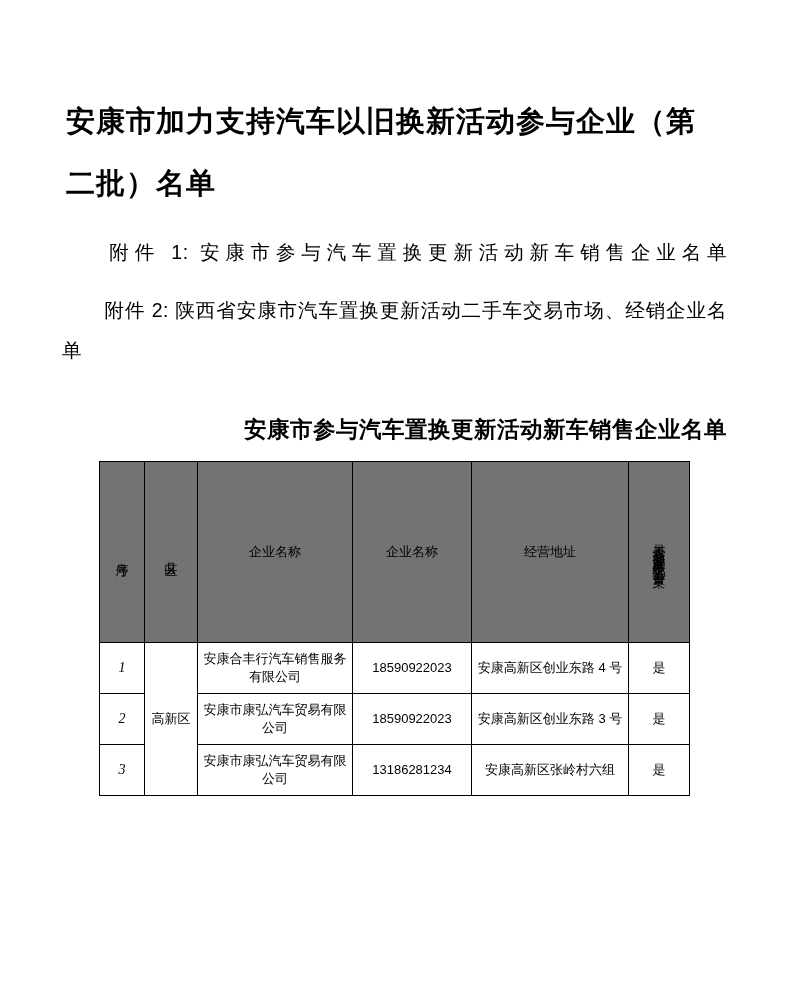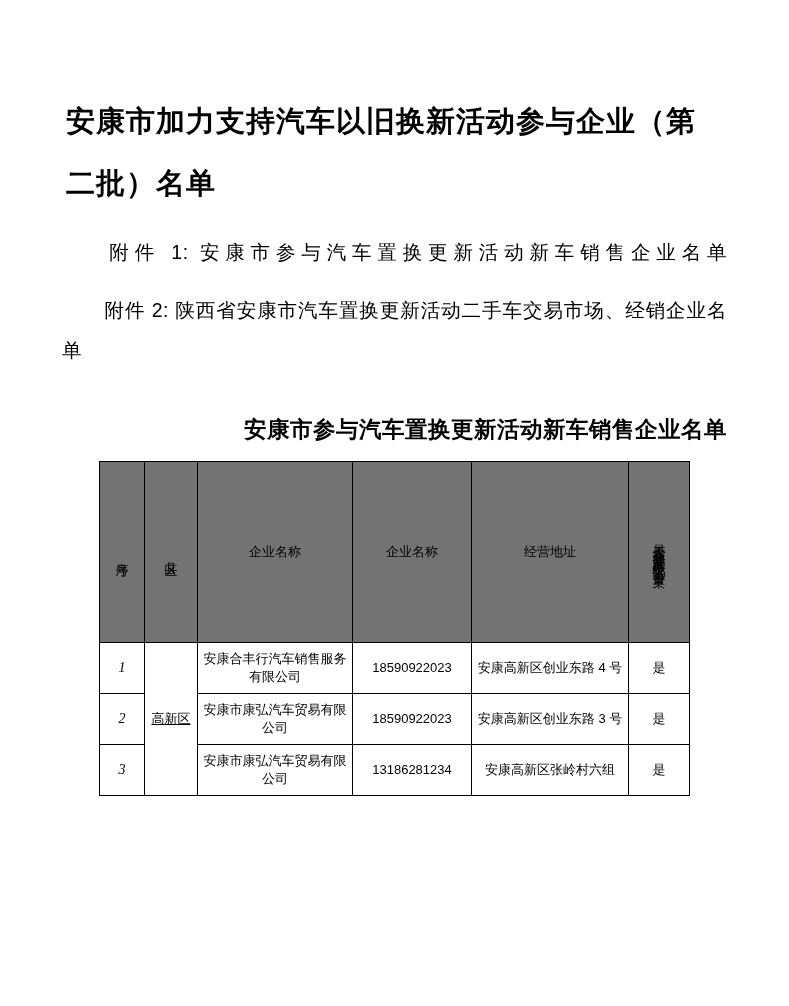--- a/index.html
+++ b/index.html
@@ -80,21 +80,21 @@
   }
   .vertical-head {
     writing-mode: vertical-rl;
     text-orientation: upright;
     letter-spacing: 2px;
     margin: 0 auto;
     line-height: 15px;
     display: inline-block;
   }
   td.col-no { width: 38px; }
-  td.col-region { width: 46px; text-decoration: underline; }
+  td.col-region { width: 46px; }
   td.col-name { width: 148px; }
   td.col-phone { width: 112px; }
   td.col-addr { width: 150px; }
   td.col-flag { width: 54px; }
   tbody td {
     background: #ffffff;
     height: 42px;
   }
   tbody td.col-no {
     font-style: italic;

